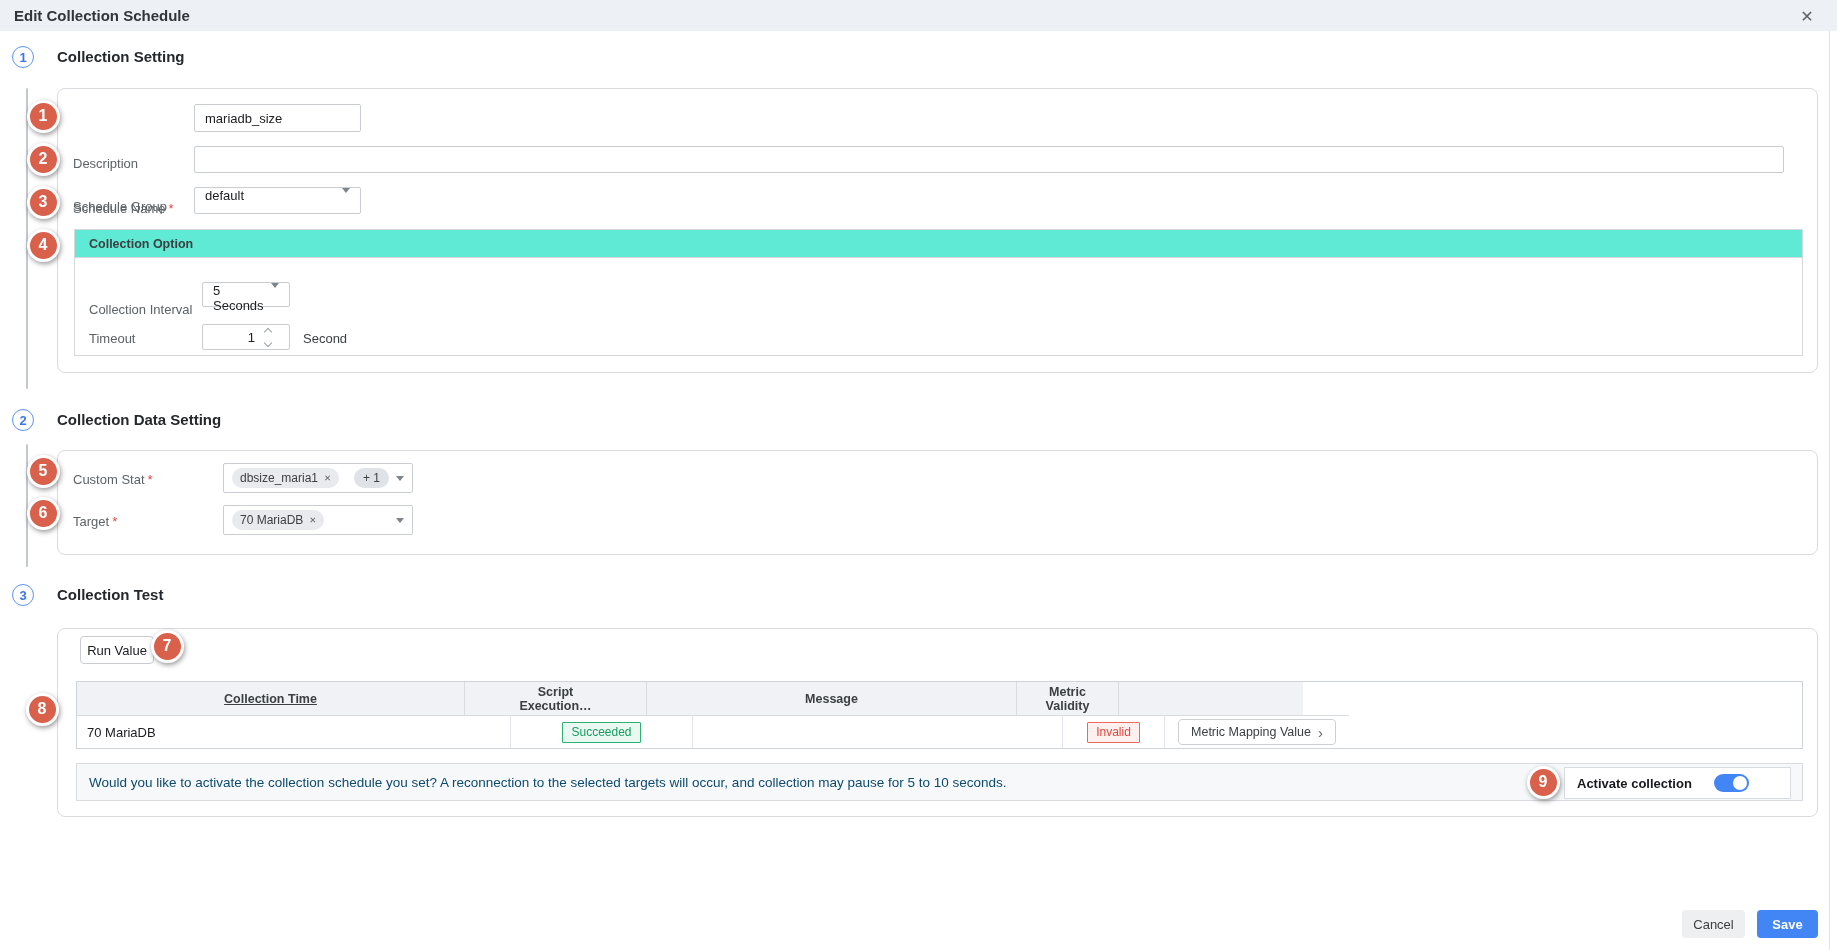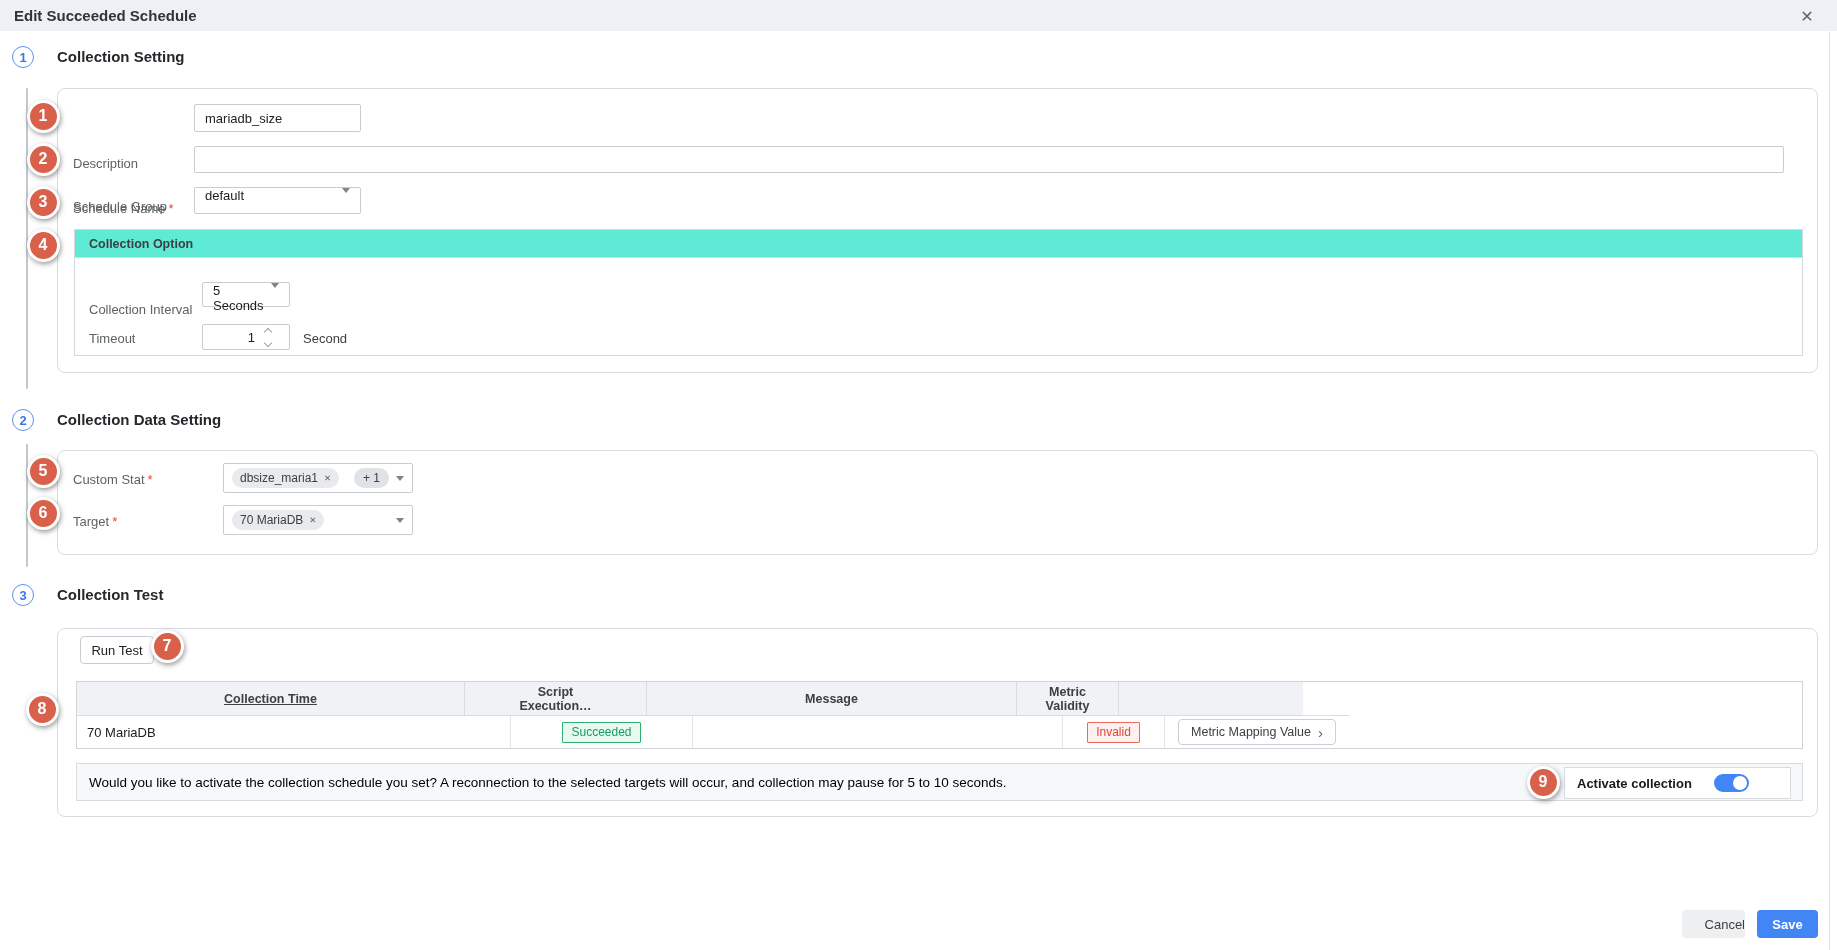--- a/index.html
+++ b/index.html
@@ -57,41 +57,41 @@
   .td.pad { padding-left:10px; }
   .td.ctr { justify-content:center; }
   .th span.wrap { display:inline-block; }
   .badge { border-radius:1px; font-size:12px; padding:2px 8px; line-height:15px; }
   .badge.green { color:#169c60; border:1px solid #2cb173; background:#e9f8f1; }
   .badge.red { color:#e2473c; border:1px solid #ea6a5d; background:#fdf0ee; }
   .map-btn { border:1px solid #ccd0d5; border-radius:4px; background:#fff; height:26px; padding:0 12px; font-size:12.5px; color:#3c4043; display:flex; align-items:center; gap:7px; cursor:pointer; font-family:inherit; }
   .map-btn .chv { font-size:15px; color:#5f6368; line-height:1; }
 
   .infobar { position:absolute; background:#f7f8fa; border:1px solid #d8dbdf; display:flex; align-items:center; }
-  .infobar .msg { margin-left:12px; font-size:13.5px; color:#000000; }
+  .infobar .msg { margin-left:12px; font-size:13.5px; color:#0c4a6e; }
   .activate-box { position:absolute; background:#fff; border:1px solid #d8dbdf; display:flex; align-items:center; padding:0 12px; }
   .activate-box .alabel { font-size:13px; font-weight:bold; color:#17191c; margin-right:22px; }
   .toggle { width:35px; height:18px; border-radius:9px; background:#4285f4; position:relative; cursor:pointer; }
   .toggle .knob { position:absolute; right:2px; top:2px; width:14px; height:14px; border-radius:50%; background:#fff; }
 
   
-  .btn-cancel { position:absolute; left:1682px; top:910px; width:63px; height:28px; background:#edeff1; border:none; border-radius:4px; font-family:inherit; font-size:13px; color:#3c4043; cursor:pointer;text-align:right; }
+  .btn-cancel { position:absolute; left:1682px; top:910px; width:63px; height:28px; background:#edeff1; border:none; border-radius:4px; font-family:inherit; font-size:13px; color:#3c4043; cursor:pointer; }
   .btn-save { position:absolute; left:1757px; top:910px; width:61px; height:28px; background:#4285f4; border:none; border-radius:4px; font-family:inherit; font-size:13px; font-weight:bold; color:#fff; cursor:pointer; }
 
   
   .ann-line { position:absolute; width:2px; background:#c3c8ce; border-radius:1px; z-index:3; }
   .ann { position:absolute; width:33px; height:33px; background:#d9604b; border:3px solid #fff; border-radius:50%; box-shadow:1px 2px 5px rgba(70,70,70,.55); color:#fff; font-size:16px; font-weight:bold; display:flex; align-items:center; justify-content:center; z-index:5; }
 </style>
 </head>
 <body>
 
 <div class="page">
 
   <div class="titlebar">
-    <div class="title">Edit Succeeded Schedule</div>
+    <div class="title">Edit Collection Schedule</div>
   </div>
   <div class="close-btn">✕</div>
   <div class="scroll-track"></div>
 
   <div class="sec-circle" style="left:12px; top:46px;">1</div>
   <div class="sec-title" style="top:48px;">Collection Setting</div>
 
   <div class="box" style="left:57px; top:88px; width:1761px; height:285px;">
     <div class="lbl" style="left:15px; top:112px;"><span>Schedule Name</span><span class="req">*</span></div>
     <input class="inp" style="left: 136px; top: 15px; width: 167px; height: 28px;" value="mariadb_size">
@@ -147,21 +147,21 @@
           <span class="x">✕</span>
         </span>
       <span class="caret"></span>
     </div>
   </div>
 
   <div class="sec-circle" style="left:12px; top:584px;">3</div>
   <div class="sec-title" style="top:586px;">Collection Test</div>
 
   <div class="box" style="left:57px; top:628px; width:1761px; height:189px;">
-    <button class="btn-outline" style="left:22px; top:7px; width:74px; height:28px;">Run Test</button>
+    <button class="btn-outline" style="left:22px; top:7px; width:74px; height:28px;">Run Value</button>
 
     <div class="ttable" style="left:18px; top:52px; width:1727px;">
       <div class="trow">
         <div class="th" style="width:388px;text-decoration:underline;">Collection Time</div>
         <div class="th" style="width:182px;">
             <span class="wrap" style="max-width:86px;">Script Execution…</span>
           </div>
         <div class="th" style="width:370px;">Message</div>
         <div class="th" style="width:102px;">
             <span class="wrap" style="max-width:58px;">Metric Validity</span>

